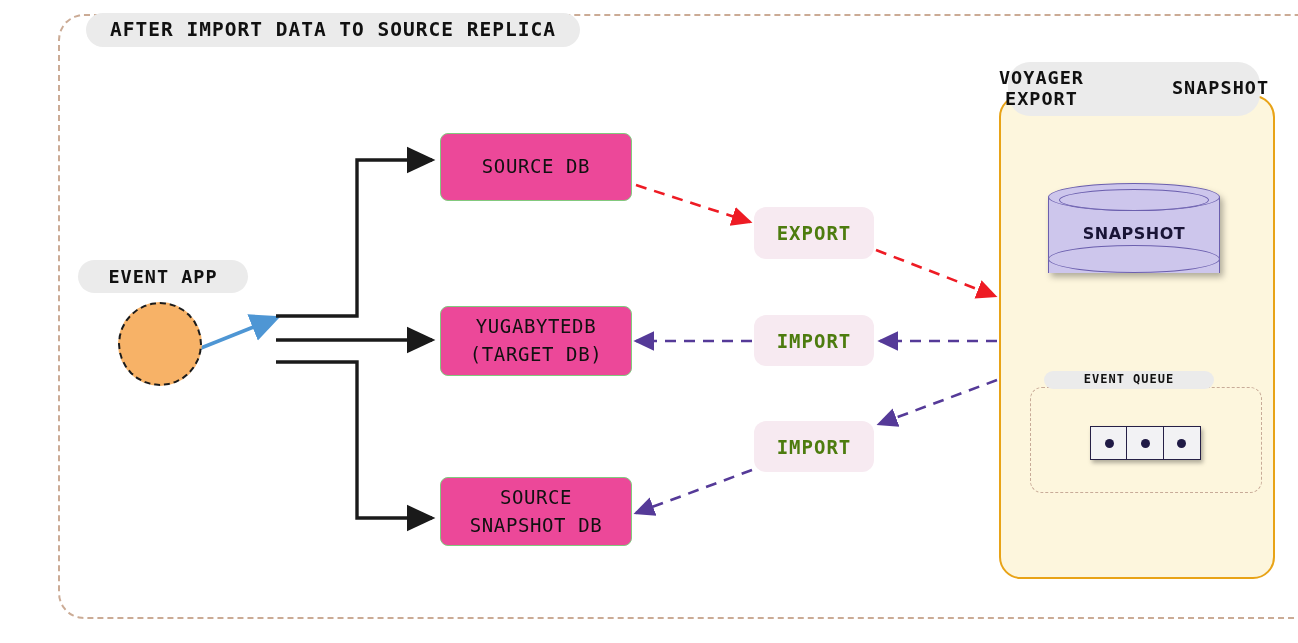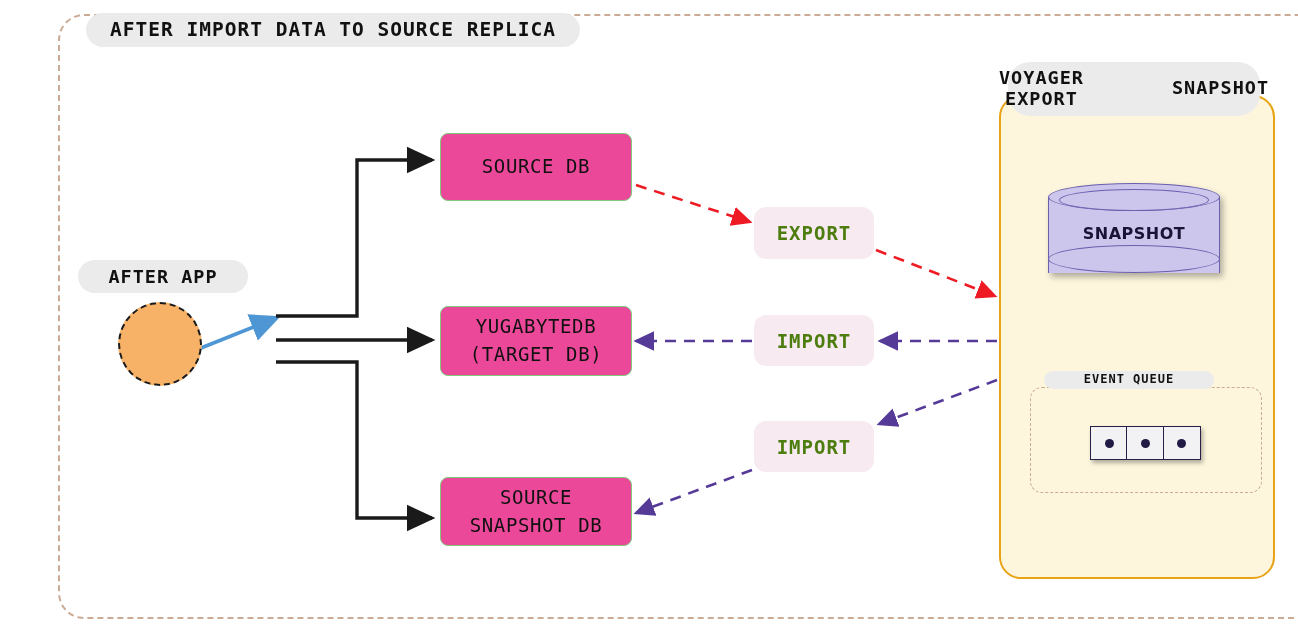--- a/index.html
+++ b/index.html
@@ -294,21 +294,21 @@
 
     <line x1="953" y1="380" x2="835" y2="424" stroke="#553a98" stroke-width="2.6" stroke-dasharray="11,8" marker-end="url(#ah-purple)"></line>
     <line x1="708" y1="470" x2="592" y2="513" stroke="#553a98" stroke-width="2.6" stroke-dasharray="11,8" marker-end="url(#ah-purple)"></line>
 
     <path d="M1006,424 L1026,424 L1026,443 L1042,443" fill="none" stroke="#111111" stroke-width="5" marker-end="url(#ah-queue)"></path>
     <path d="M1158,443 L1192,443 L1192,466" fill="none" stroke="#111111" stroke-width="5" marker-end="url(#ah-queue)"></path>
   </svg>
 
   <div class="pill" id="diagram-title">AFTER IMPORT DATA TO SOURCE REPLICA</div>
 
-  <div class="pill" id="userapp-title">AFTER APP</div>
+  <div class="pill" id="userapp-title">EVENT APP</div>
   <div id="user-app-circle"></div>
 
   <div class="db-box" id="source-db">SOURCE DB</div>
   <div class="db-box" id="target-db">YUGABYTEDB
 (TARGET DB)</div>
   <div class="db-box" id="replica-db">SOURCE
 SNAPSHOT DB</div>
 
   <div class="action-label" id="export-label">EXPORT</div>
   <div class="action-label" id="import-label-1">IMPORT</div>

